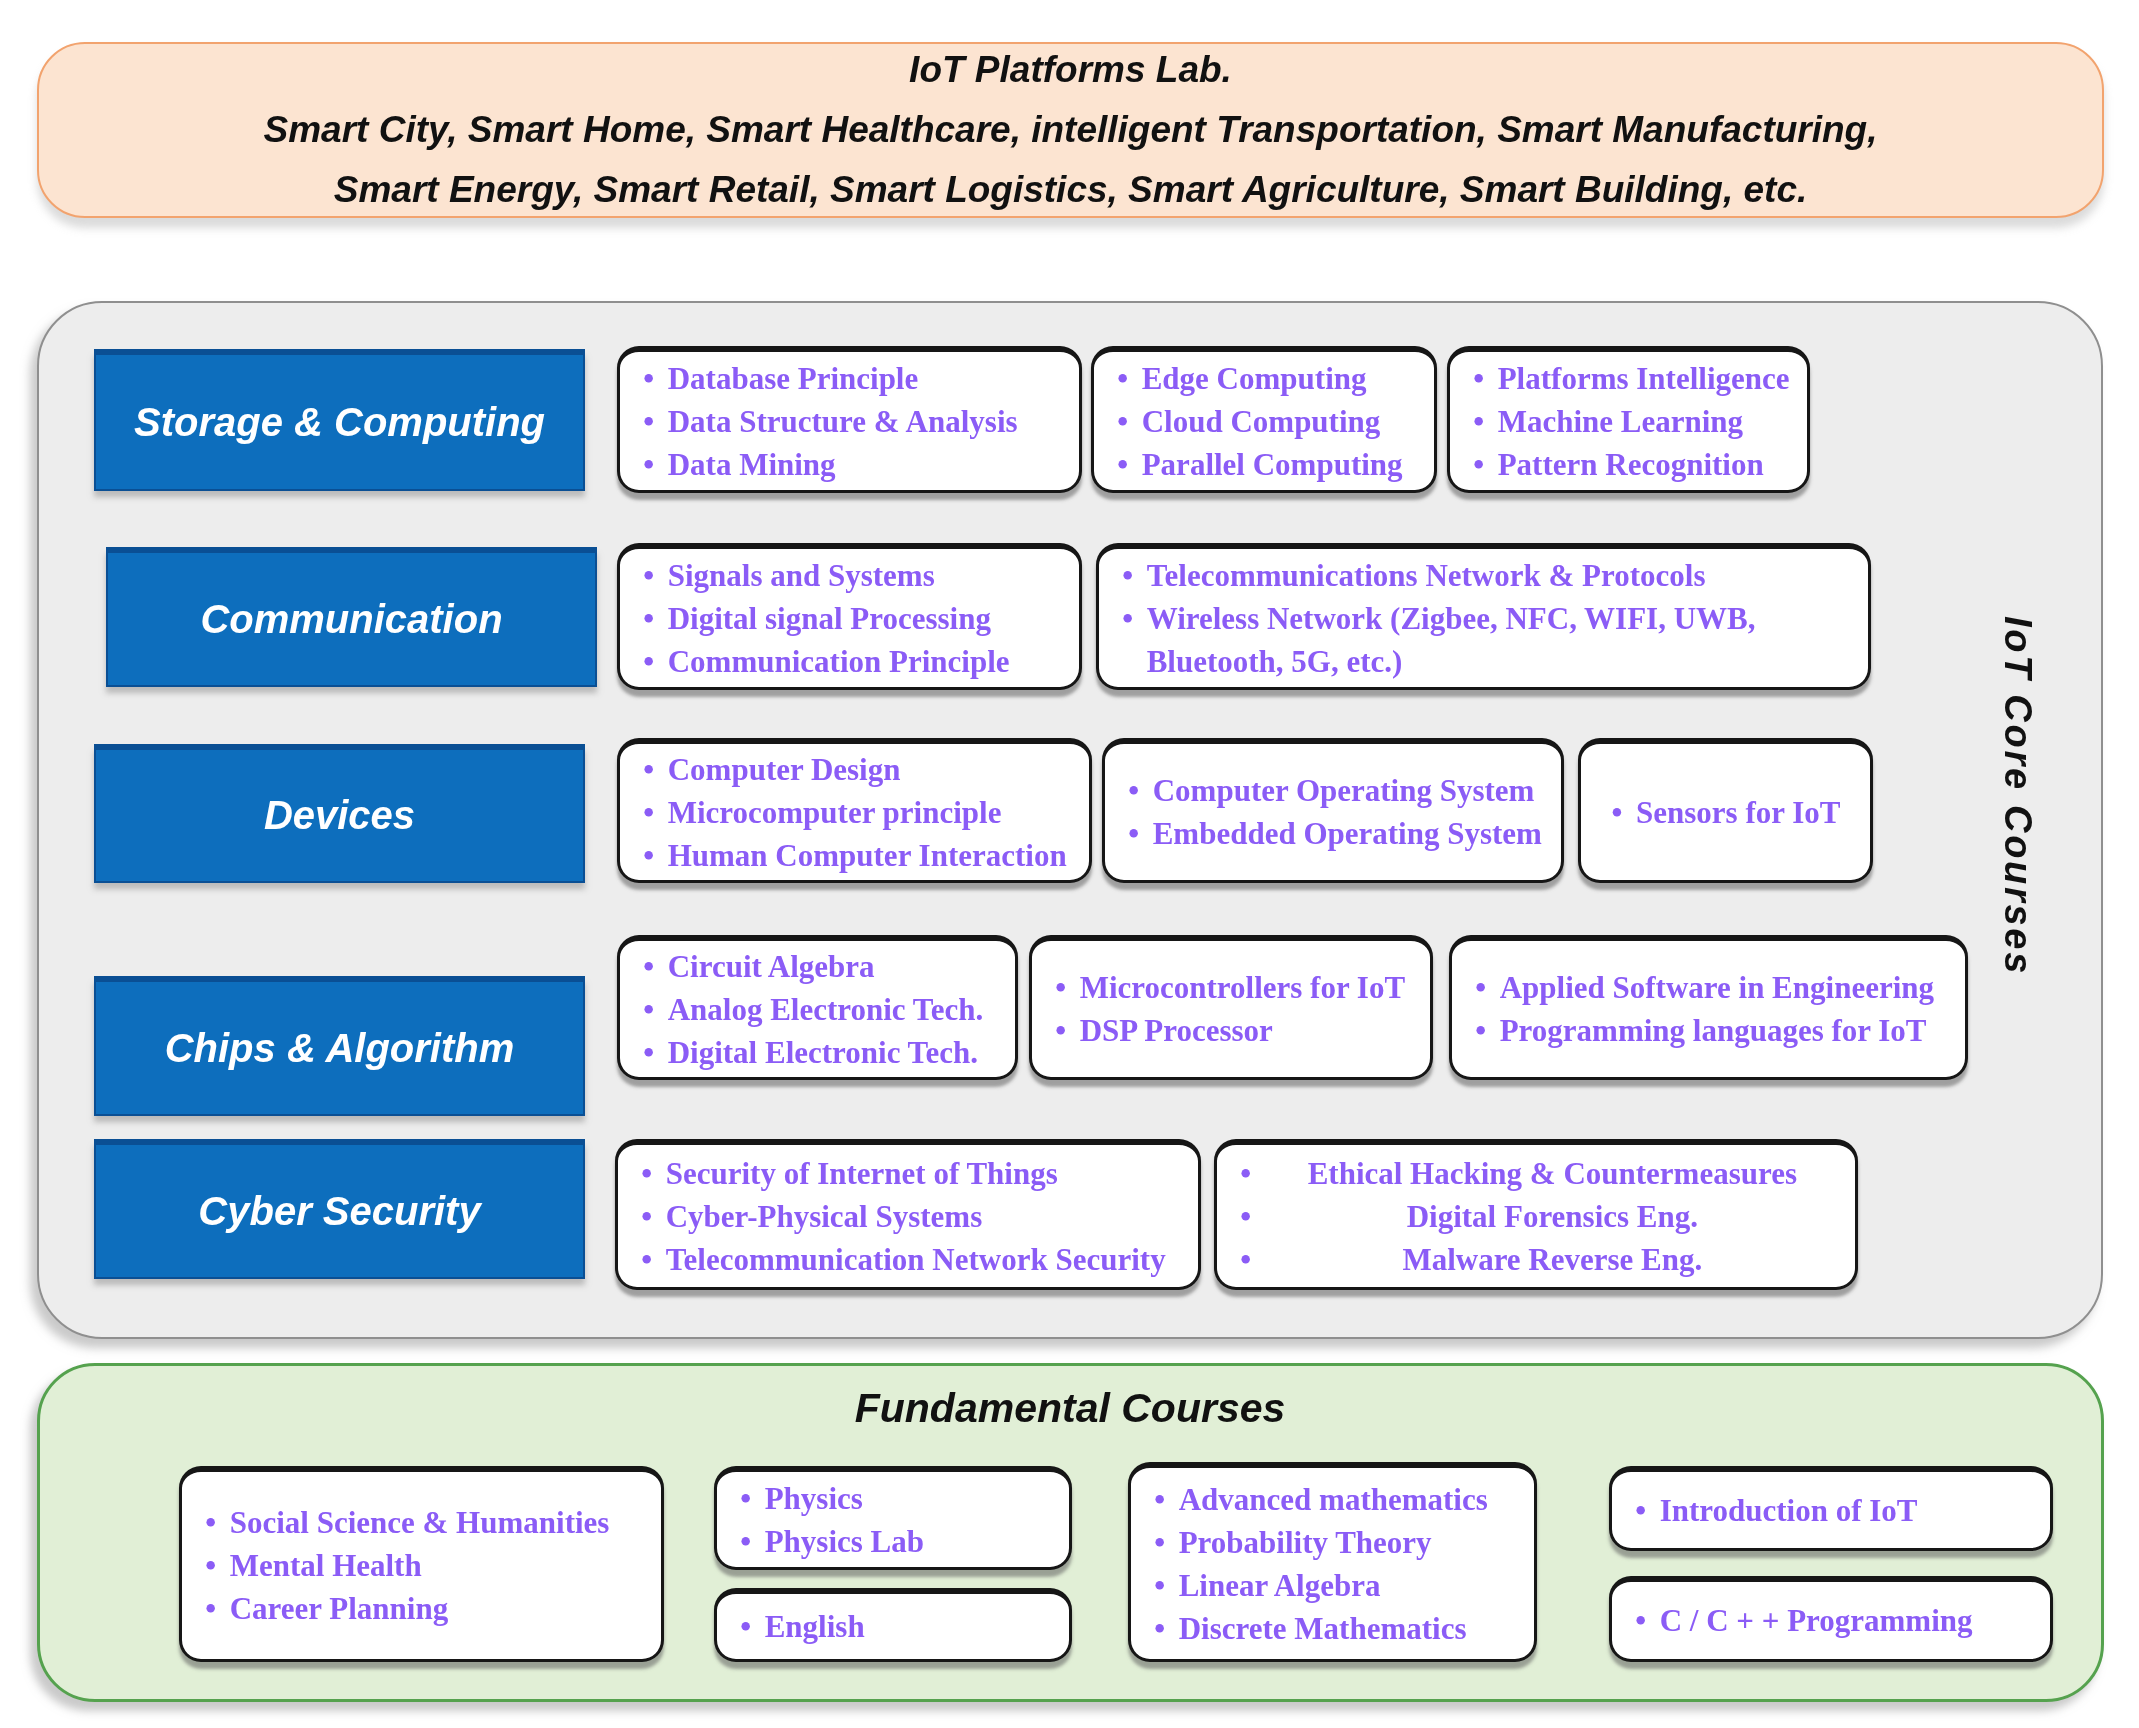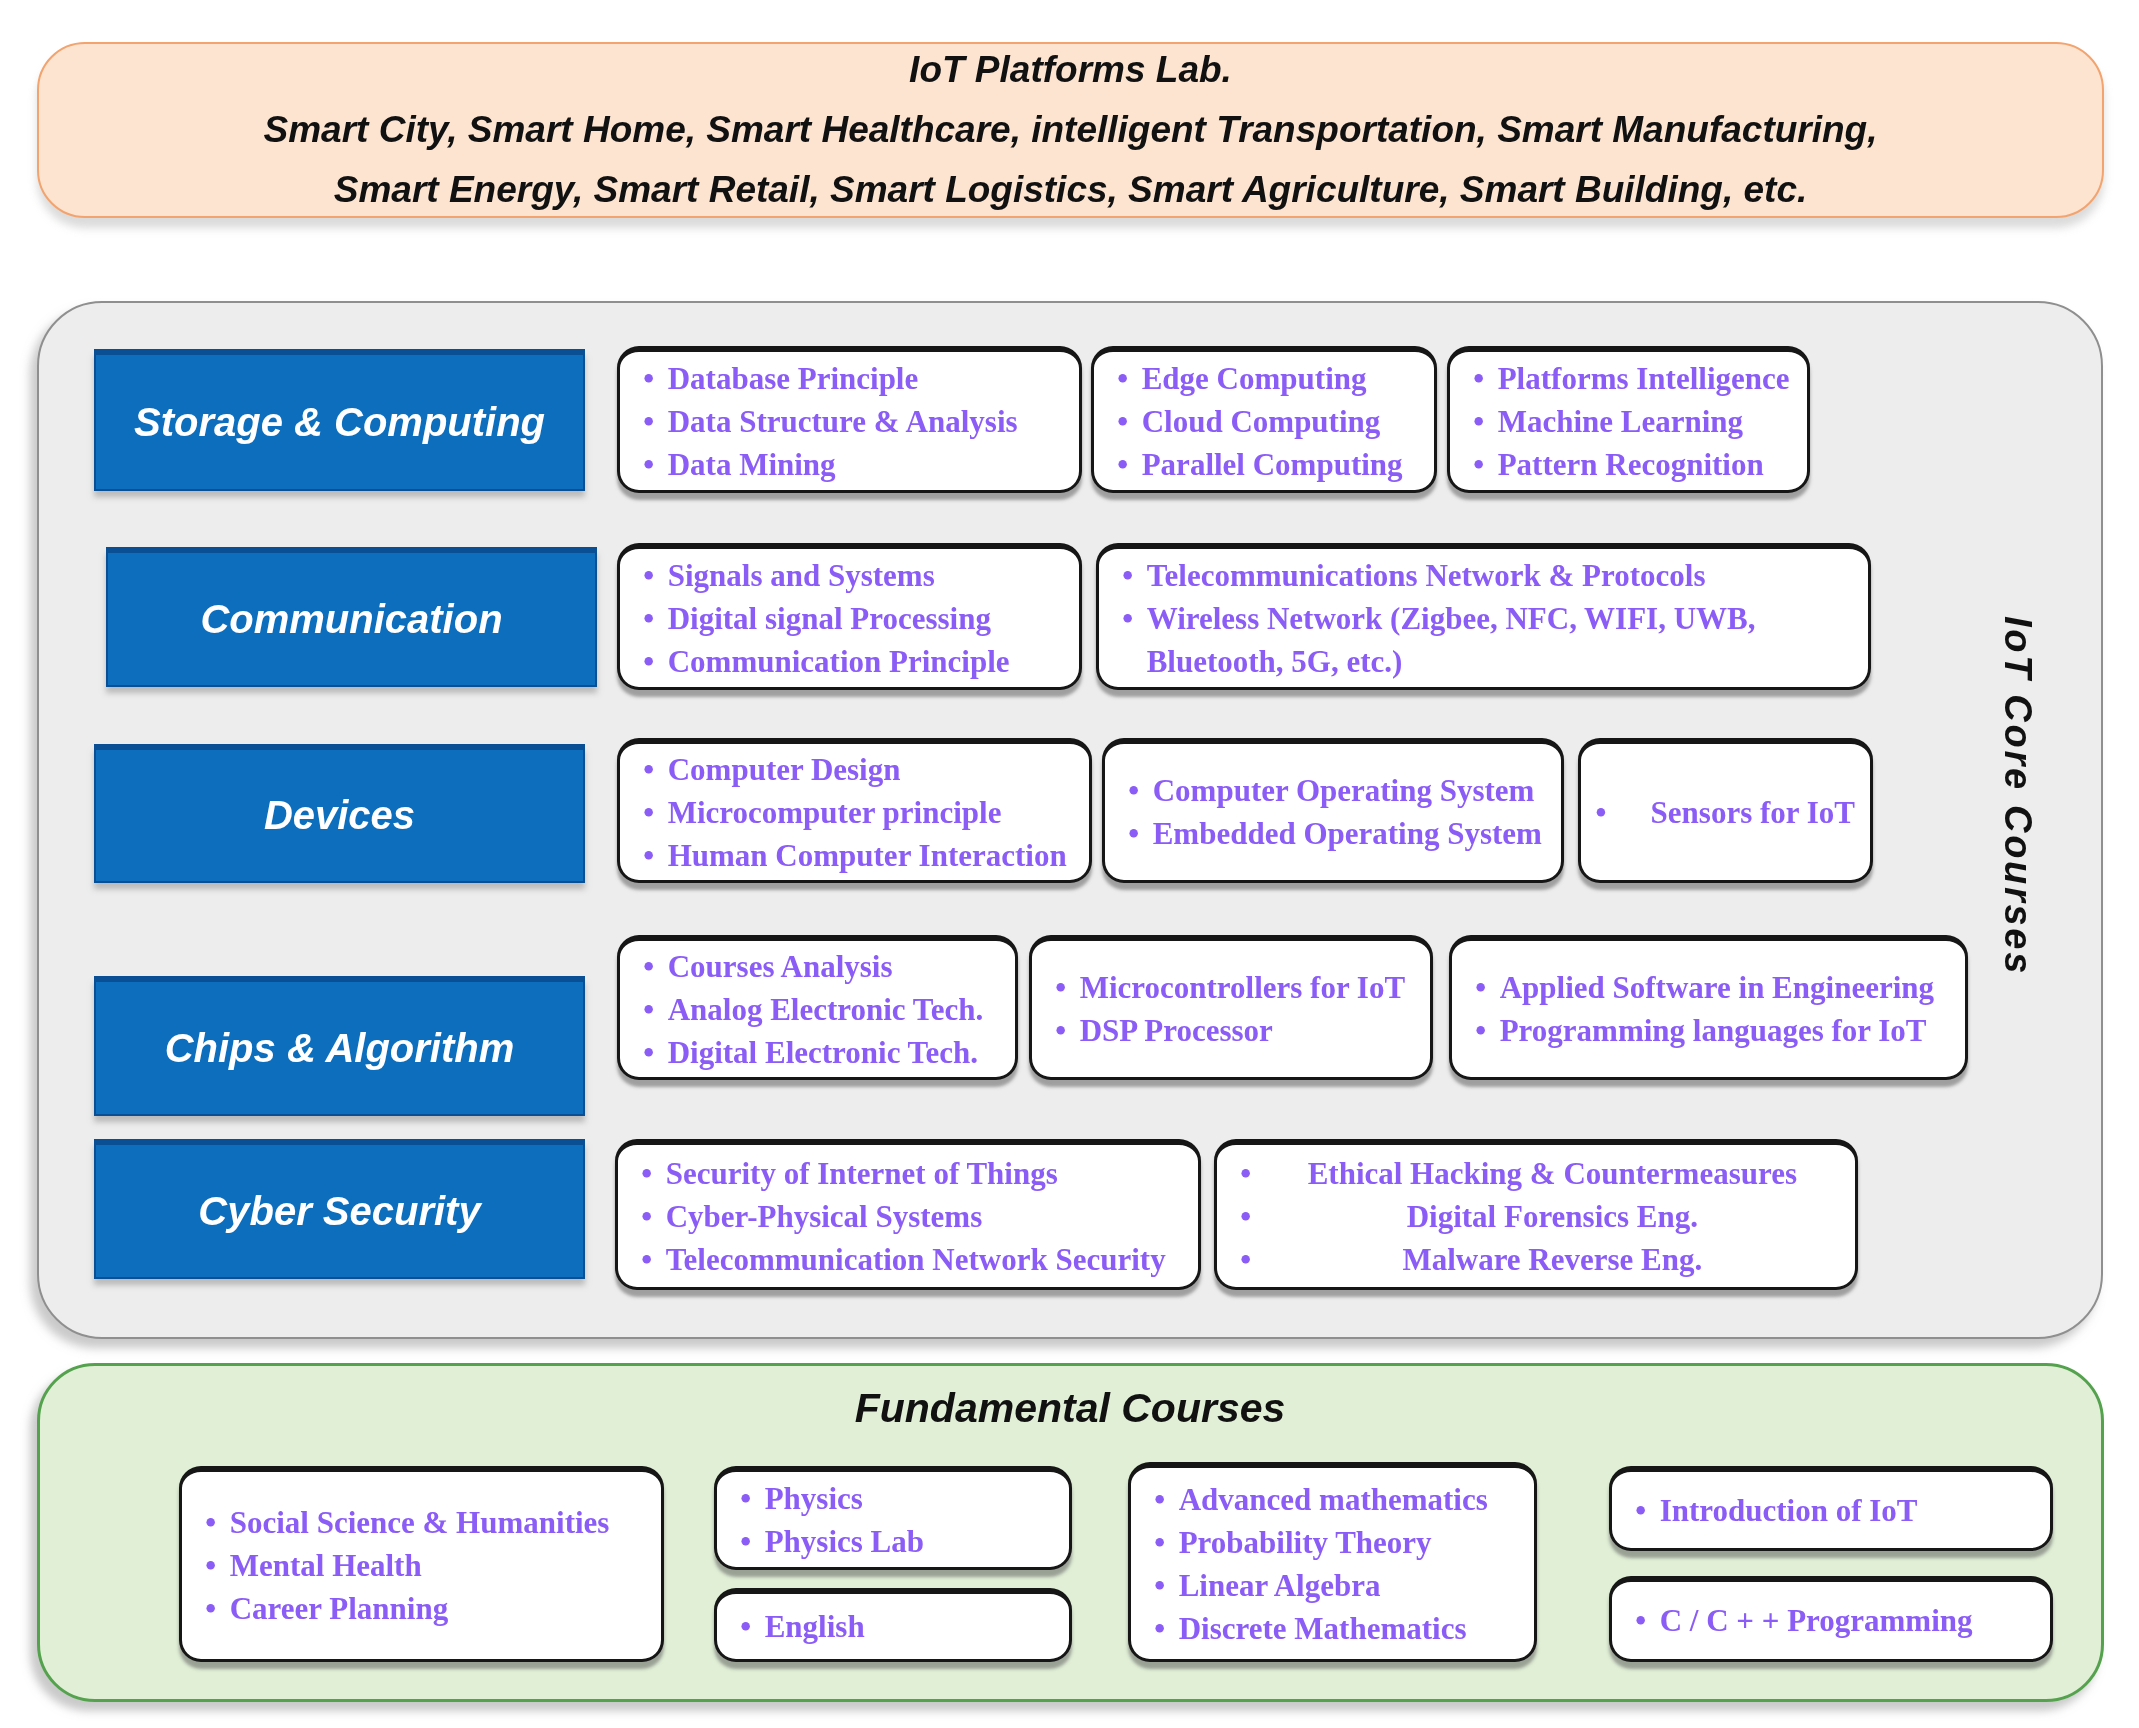--- a/index.html
+++ b/index.html
@@ -134,29 +134,29 @@
   </div>
   <div class="cbox" style="left:617px;top:738px;width:475px;height:145px;">
     <div class="cl">Computer Design</div>
     <div class="cl">Microcomputer principle</div>
     <div class="cl">Human Computer Interaction</div>
   </div>
   <div class="cbox" style="left:1102px;top:738px;width:462px;height:145px;">
     <div class="cl">Computer Operating System</div>
     <div class="cl">Embedded Operating System</div>
   </div>
-  <div class="cbox" style="left:1578px;top:738px;width:295px;height:145px;padding-left:9px;text-align:right;">
+  <div class="cbox" style="left:1578px;top:738px;width:295px;height:145px;padding-left:25px;">
     <div class="cl">Sensors for IoT</div>
   </div>
 
   <div class="cat" style="top:976px;height:132px;">
     <span class="cat-label">Chips &amp; Algorithm</span>
   </div>
   <div class="cbox" style="left:617px;top:935px;width:401px;height:145px;">
-    <div class="cl">Courses Analysis</div>
+    <div class="cl">Circuit Algebra</div>
     <div class="cl">Analog Electronic Tech.</div>
     <div class="cl">Digital Electronic Tech.</div>
   </div>
   <div class="cbox" style="left:1029px;top:935px;width:404px;height:145px;">
     <div class="cl">Microcontrollers for IoT</div>
     <div class="cl">DSP Processor</div>
   </div>
   <div class="cbox" style="left:1449px;top:935px;width:519px;height:145px;">
     <div class="cl">Applied Software in Engineering</div>
     <div class="cl">Programming languages for IoT</div>

